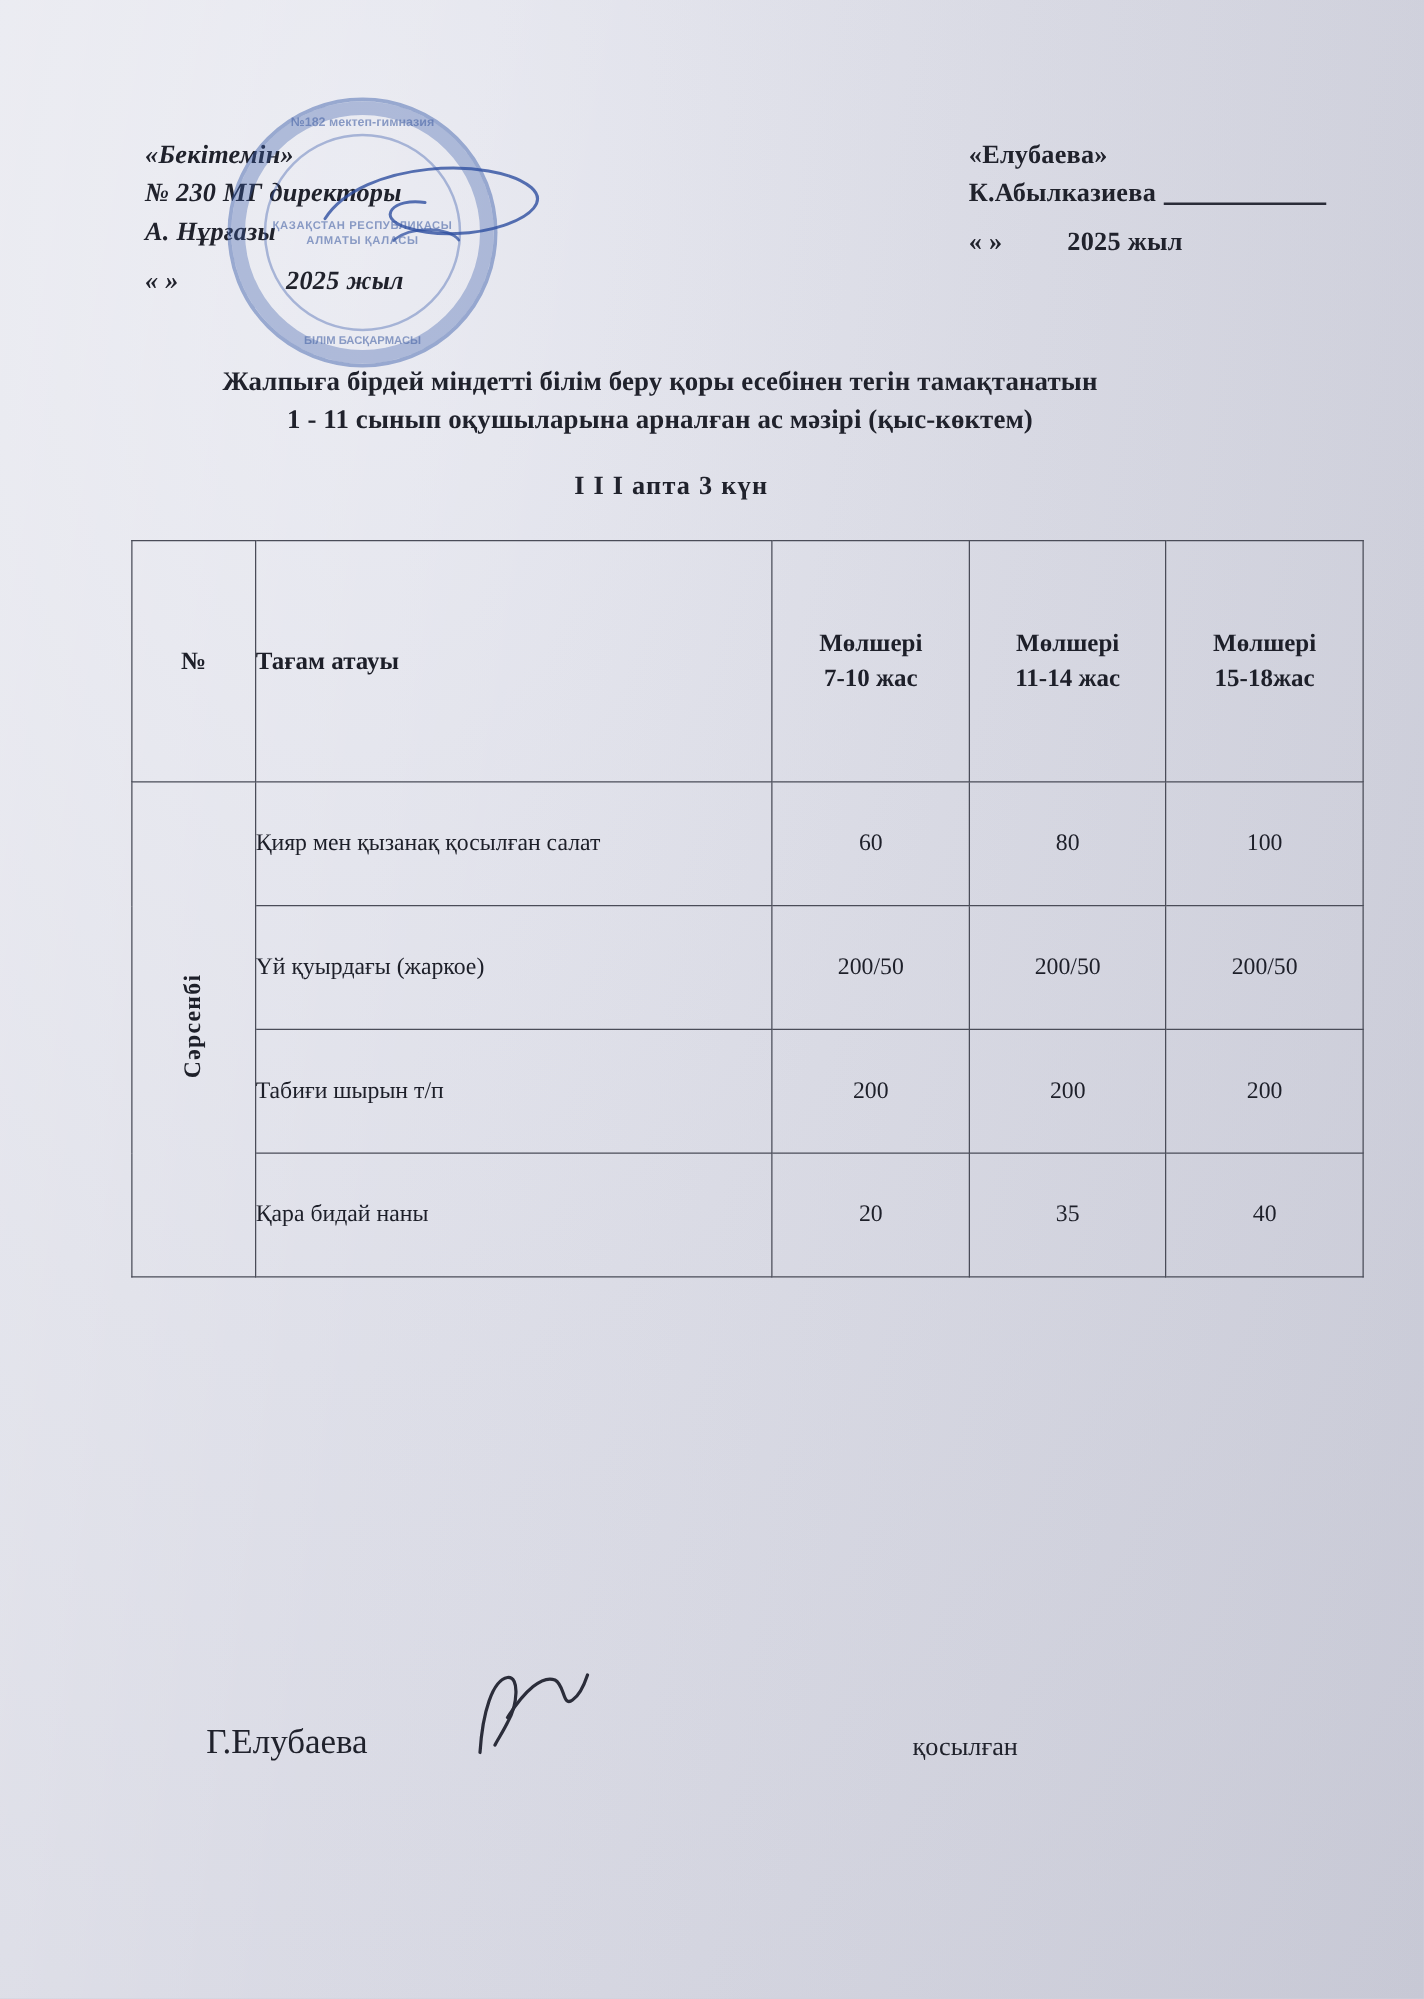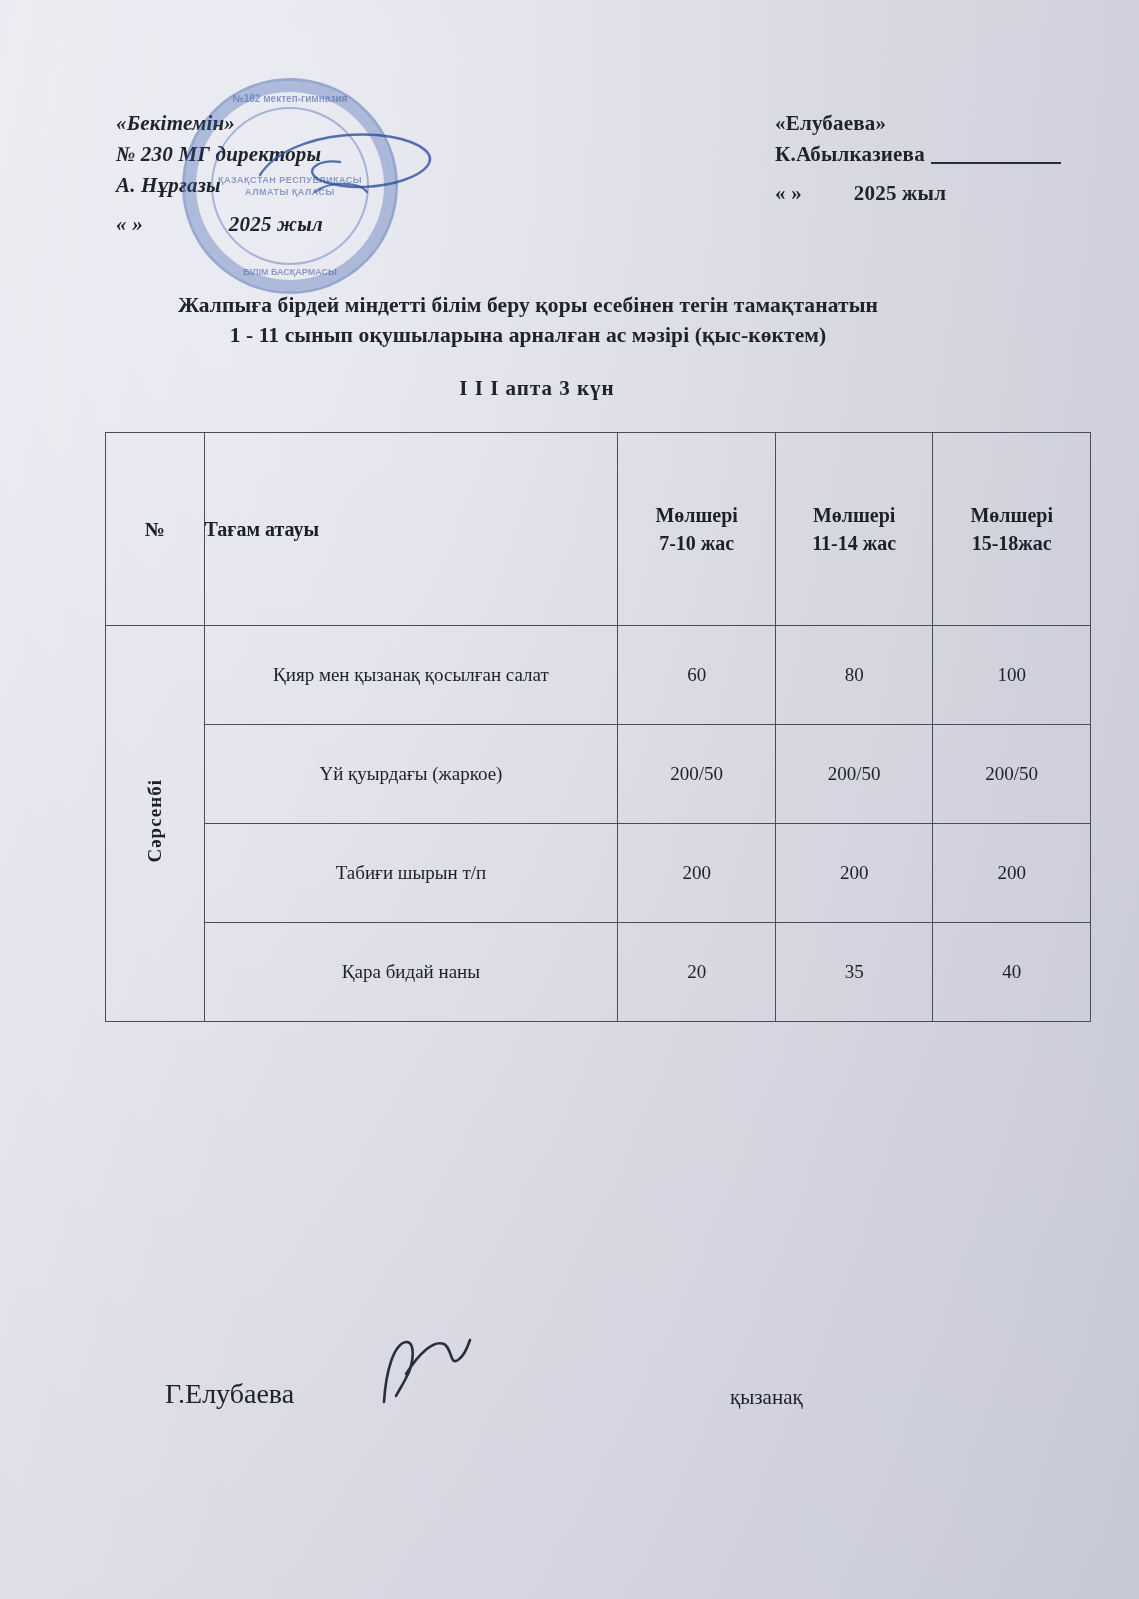--- a/index.html
+++ b/index.html
@@ -183,21 +183,20 @@
     line-height: 28px;
     vertical-align: middle;
   }
   .col-no     { width: 98px;  text-align: center; }
   .col-name   { width: 415px; text-align: left; padding-left: 16px; }
   .col-amount { width: 157px; text-align: center; }
 
   table.menu tbody td {
     height: 98px;
     vertical-align: middle;
-    text-align: center;
   }
   td.dish {
     text-align: left;
     padding-left: 16px;
     font-size: 19.5px;
   }
   td.amount {
     text-align: center;
     font-size: 19px;
   }
@@ -329,15 +328,15 @@
         <td class="amount">40</td>
       </tr>
     </tbody>
   </table>
 
   <div class="footer-name">Г.Елубаева</div>
   <svg class="footer-sign" viewBox="0 0 110 80">
     <path d="M12 72 C 14 40, 22 14, 34 12 C 44 11, 42 34, 34 48 C 30 56, 26 62, 24 66" fill="none" stroke="#2b2d3a" stroke-width="2.6" stroke-linecap="round"></path>
     <path d="M34 44 C 48 22, 62 10, 72 14 C 80 18, 78 36, 86 30 C 92 26, 96 16, 98 10" fill="none" stroke="#2b2d3a" stroke-width="2.6" stroke-linecap="round"></path>
   </svg>
-  <div class="footer-role">қызанақ</div>
+  <div class="footer-role">қосылған</div>
 
 </div>
 
 </body></html>

